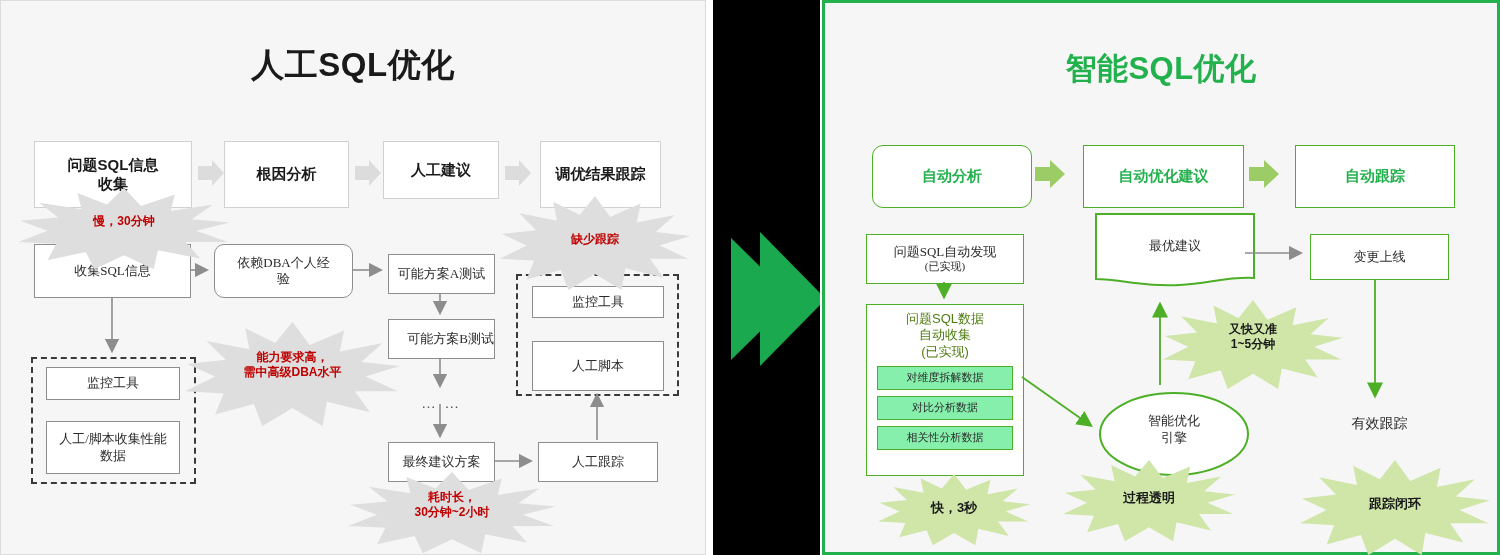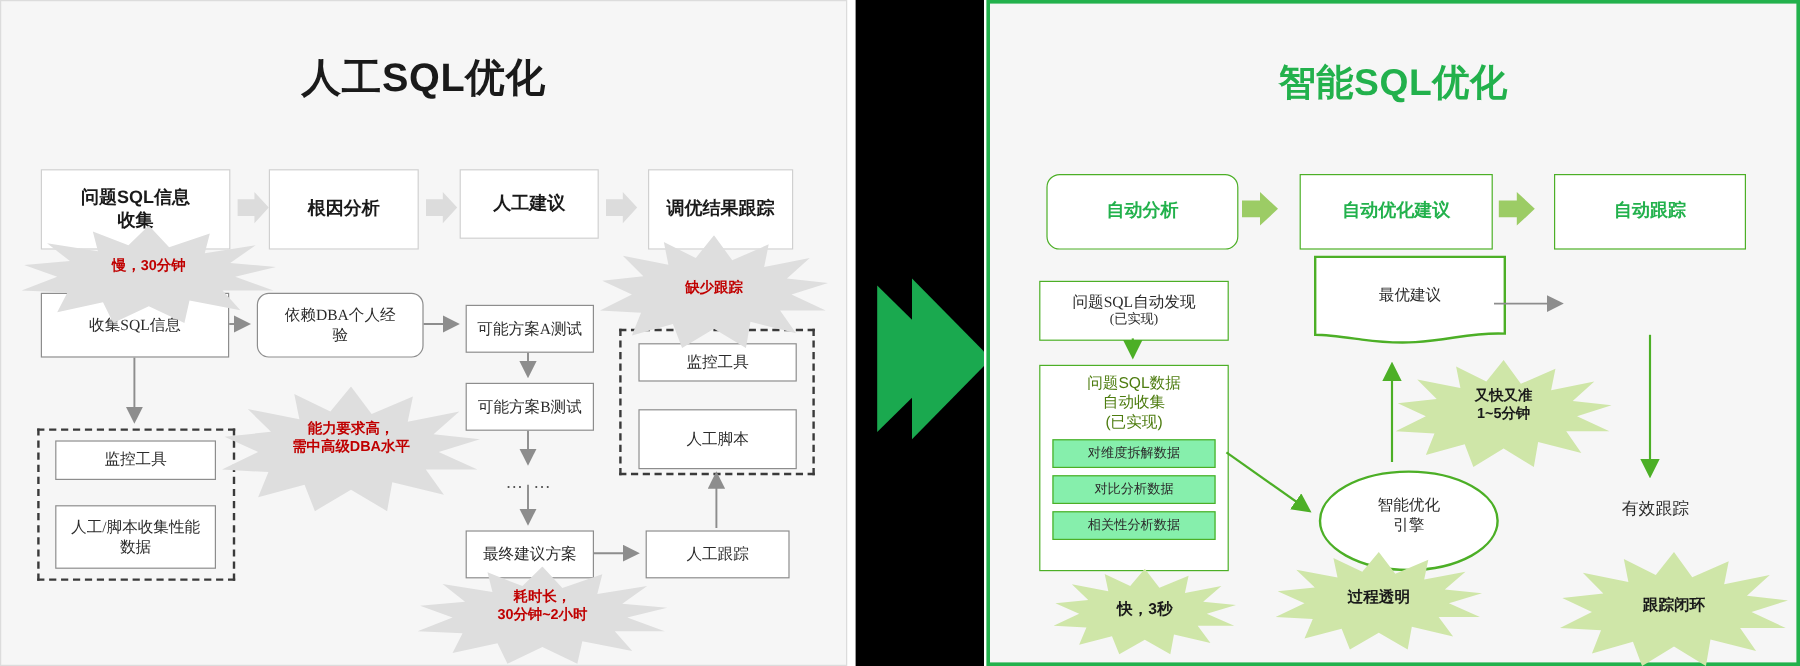--- a/index.html
+++ b/index.html
@@ -96,21 +96,21 @@
 
     <div class="box thin" style="left:33px;top:243px;width:157px;height:54px;">
       <span>收集SQL信息</span>
     </div>
     <div class="box thin" style="left:213px;top:243px;width:139px;height:54px;border-radius:10px;">
       <span>依赖DBA个人经<br>验</span>
     </div>
     <div class="box thin" style="left:387px;top:253px;width:107px;height:40px;">
       <span>可能方案A测试</span>
     </div>
-    <div class="box thin" style="left:387px;top:318px;width:107px;height:40px;">
+    <div class="box thin" style="left:387px;top:318px;width:107px;height:40px;justify-content:flex-end;">
       <span>可能方案B测试</span>
     </div>
     <div class="dots" style="left:420px;top:393px;">… …</div>
     <div class="box thin" style="left:387px;top:441px;width:107px;height:40px;">
       <span>最终建议方案</span>
     </div>
     <div class="box thin" style="left:537px;top:441px;width:120px;height:40px;">
       <span>人工跟踪</span>
     </div>
 
@@ -171,20 +171,23 @@
       <div style="position:absolute;left:0;top:24px;width:160px;text-align:center;font-size:13px;color:#2b2b2b;font-family:'Liberation Serif','DejaVu Serif',serif;">最优建议</div>
     </div>
 
     <div style="position:absolute;left:273px;top:388px;width:152px;height:86px;">
       <svg width="152" height="86" viewBox="0 0 152 86">
         <ellipse cx="76" cy="43" rx="74" ry="41" fill="#ffffff" stroke="#4caf26" stroke-width="2"></ellipse>
       </svg>
       <div style="position:absolute;left:0;top:22px;width:152px;text-align:center;font-size:13px;line-height:1.3;color:#2b2b2b;font-family:'Liberation Serif','DejaVu Serif',serif;">智能优化<br>引擎</div>
     </div>
 
+    <div class="box green-thin" style="left:485px;top:231px;width:139px;height:46px;">
+      <span>变更上线</span>
+    </div>
 
     <div class="plaintext" style="left:485px;top:412px;width:139px;">有效跟踪</div>
   </div>
 
   <div class="star red" style="left:18px;top:188px;width:212px;height:82px;">
     <svg width="212" height="82" viewBox="0 0 100 100" preserveAspectRatio="none">
       <polygon fill="#dedede" points="50,0 58,22 74,8 72,28 92,20 82,38 100,42 84,52 99,66 79,66 86,86 66,76 64,99 50,82 36,99 32,78 14,88 18,68 0,66 14,52 1,40 19,36 10,18 30,26 28,6 42,20"></polygon>
     </svg>
     <div class="lbl" style="top:26px;font-size:12px;">慢，30分钟</div>
   </div>

